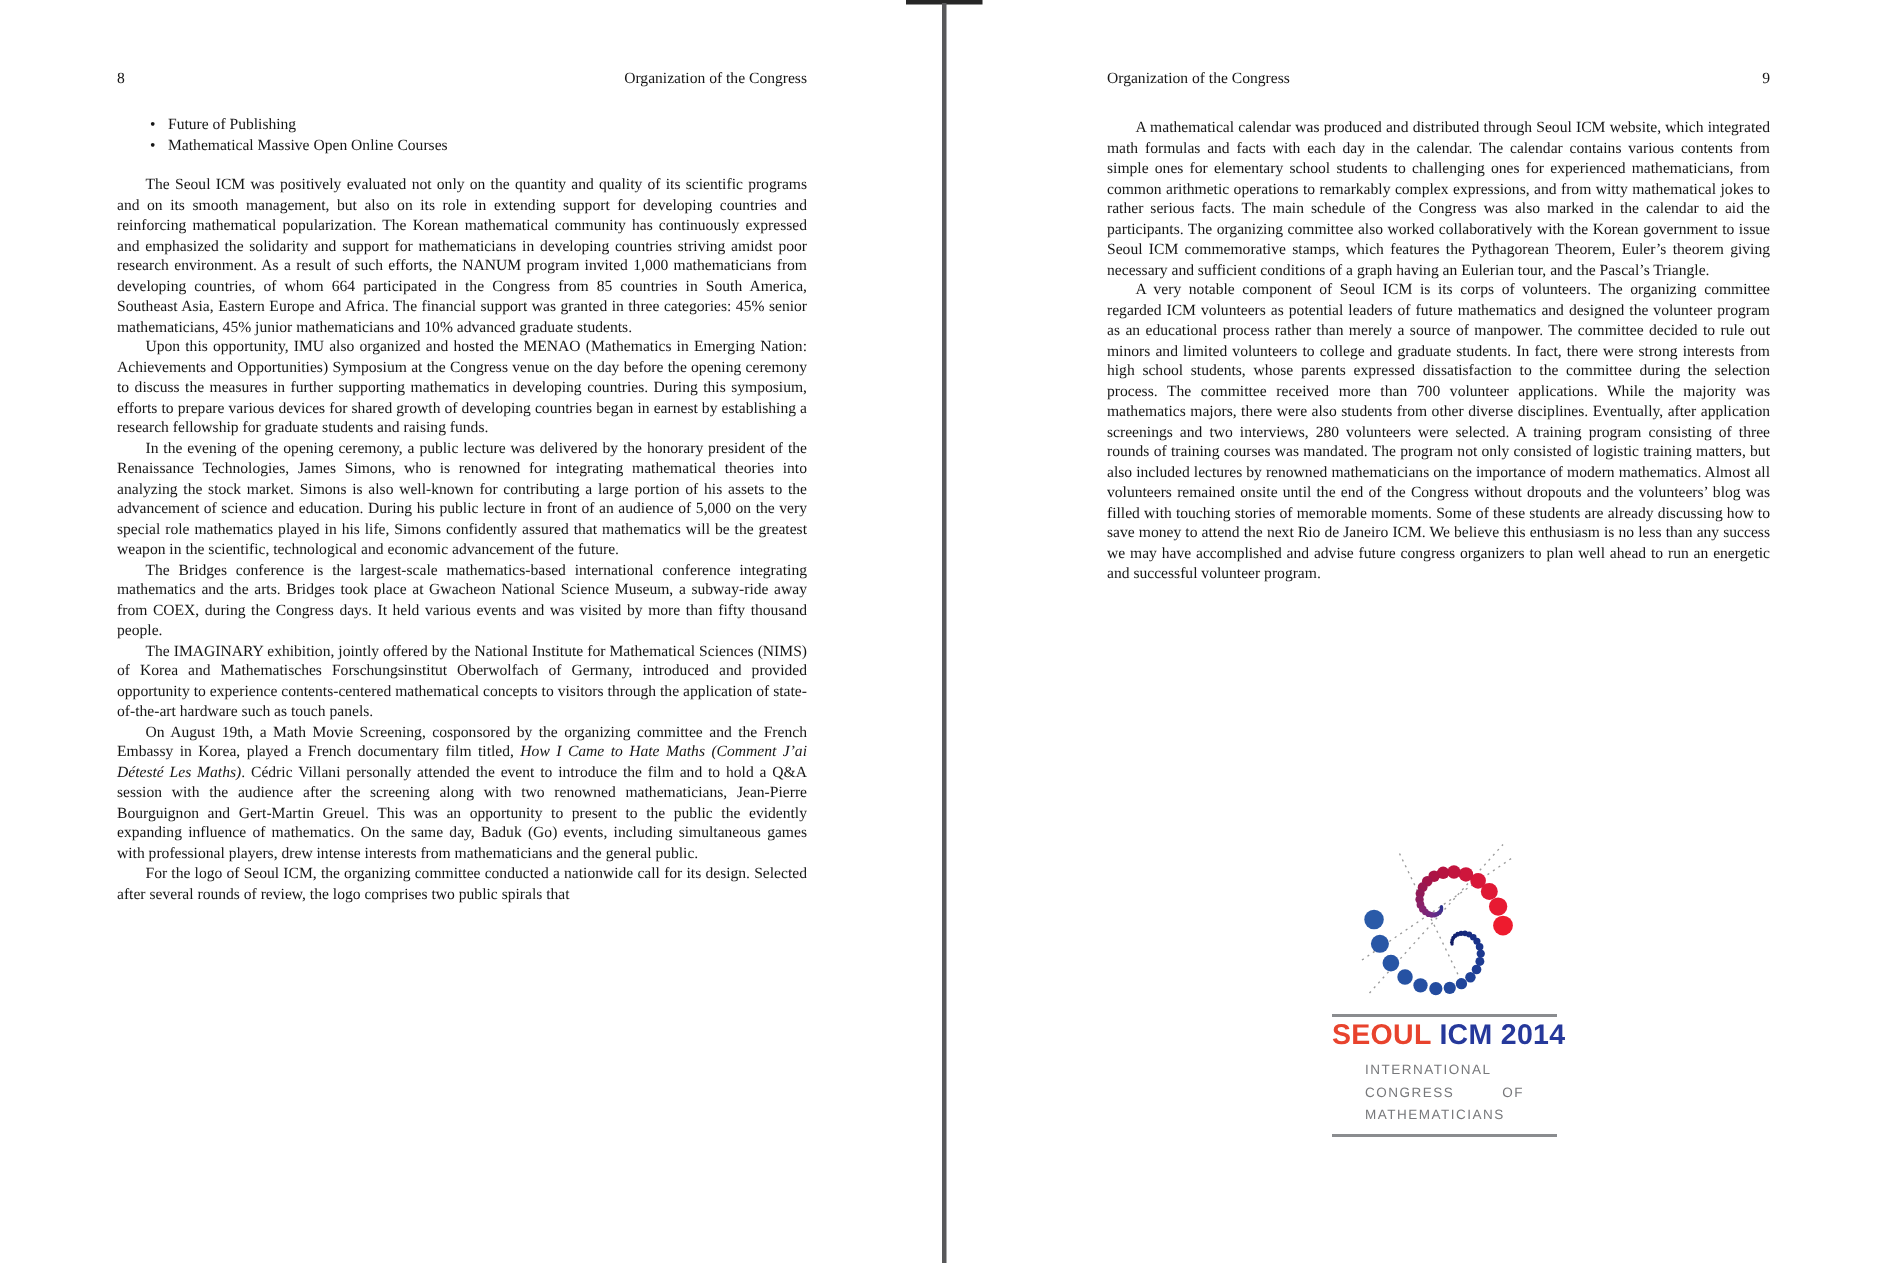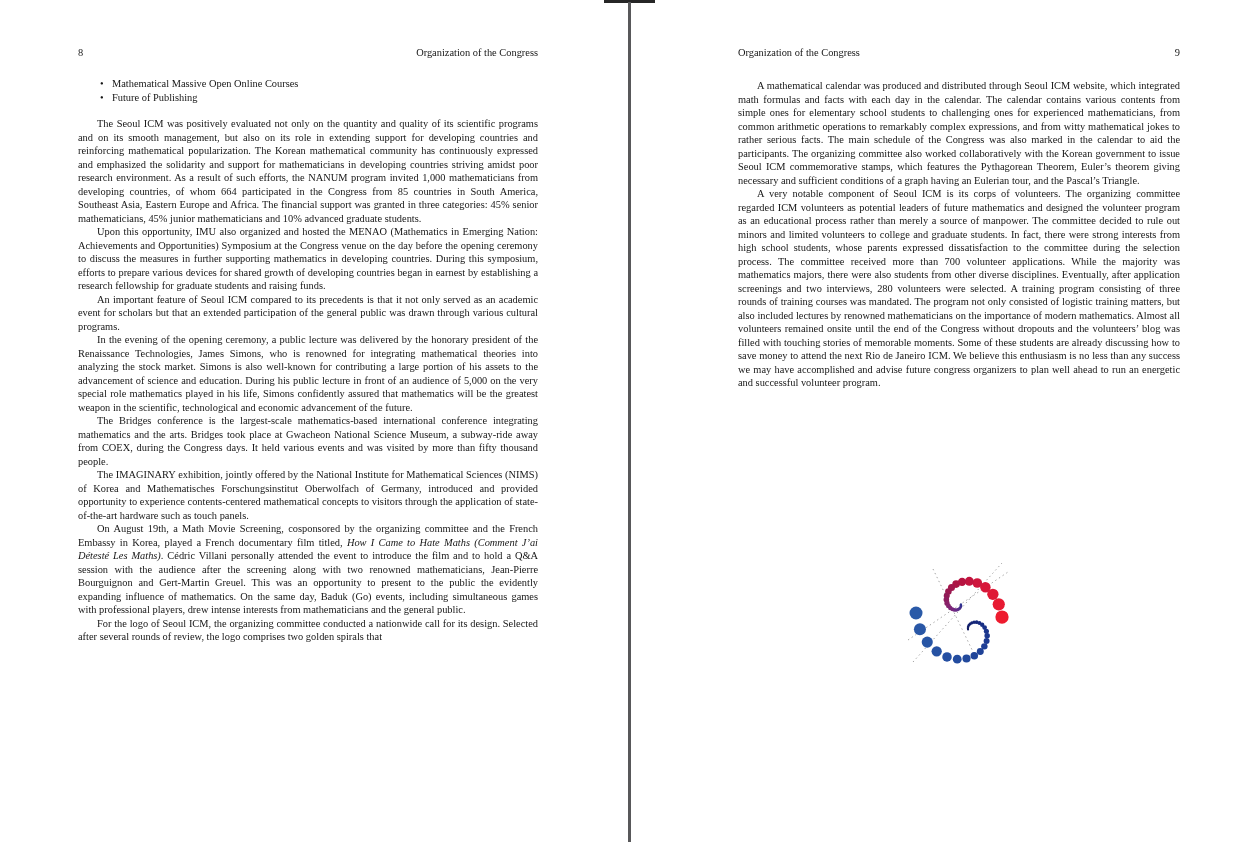--- a/index.html
+++ b/index.html
@@ -68,31 +68,30 @@
 
 <div class="spread">
 
   <div class="running running-left">
     <span>8</span>
     <span>Organization of the Congress</span>
   </div>
 
   <div class="body-block body-left">
     <ul class="bullets">
+      <li>Future of Publishing</li>
       <li>Mathematical Massive Open Online Courses</li>
-      <li>Future of Publishing</li>
     </ul>
     <p>The Seoul ICM was positively evaluated not only on the quantity and quality of its scientific programs and on its smooth management, but also on its role in extending support for developing countries and reinforcing mathematical popularization. The Korean mathematical community has continuously expressed and emphasized the solidarity and support for mathematicians in developing countries striving amidst poor research environment. As a result of such efforts, the NANUM program invited 1,000 mathematicians from developing countries, of whom 664 participated in the Congress from 85 countries in South America, Southeast Asia, Eastern Europe and Africa. The financial support was granted in three categories: 45% senior mathematicians, 45% junior mathematicians and 10% advanced graduate students.</p>
     <p>Upon this opportunity, IMU also organized and hosted the MENAO (Mathematics in Emerging Nation: Achievements and Opportunities) Symposium at the Congress venue on the day before the opening ceremony to discuss the measures in further supporting mathematics in developing countries. During this symposium, efforts to prepare various devices for shared growth of developing countries began in earnest by establishing a research fellowship for graduate students and raising funds.</p>
-    <p>An important feature of Seoul ICM compared to its precedents is that it not only served as an academic event for scholars but that an extended participation of the general public was drawn through various cultural programs.</p>
     <p>In the evening of the opening ceremony, a public lecture was delivered by the honorary president of the Renaissance Technologies, James Simons, who is renowned for integrating mathematical theories into analyzing the stock market. Simons is also well-known for contributing a large portion of his assets to the advancement of science and education. During his public lecture in front of an audience of 5,000 on the very special role mathematics played in his life, Simons confidently assured that mathematics will be the greatest weapon in the scientific, technological and economic advancement of the future.</p>
     <p>The Bridges conference is the largest-scale mathematics-based international conference integrating mathematics and the arts. Bridges took place at Gwacheon National Science Museum, a subway-ride away from COEX, during the Congress days. It held various events and was visited by more than fifty thousand people.</p>
     <p>The IMAGINARY exhibition, jointly offered by the National Institute for Mathematical Sciences (NIMS) of Korea and Mathematisches Forschungsinstitut Oberwolfach of Germany, introduced and provided opportunity to experience contents-centered mathematical concepts to visitors through the application of state-of-the-art hardware such as touch panels.</p>
     <p><span>On August 19th, a Math Movie Screening, cosponsored by the organizing committee and the French Embassy in Korea, played a French documentary film titled, </span><span class="it">How I Came to Hate Maths (Comment J’ai Détesté Les Maths)</span><span>. Cédric Villani personally attended the event to introduce the film and to hold a Q&amp;A session with the audience after the screening along with two renowned mathematicians, Jean-Pierre Bourguignon and Gert-Martin Greuel. This was an opportunity to present to the public the evidently expanding influence of mathematics. On the same day, Baduk (Go) events, including simultaneous games with professional players, drew intense interests from mathematicians and the general public.</span></p>
-    <p>For the logo of Seoul ICM, the organizing committee conducted a nationwide call for its design. Selected after several rounds of review, the logo comprises two golden spirals that</p>
+    <p>For the logo of Seoul ICM, the organizing committee conducted a nationwide call for its design. Selected after several rounds of review, the logo comprises two public spirals that</p>
   </div>
 
   <div class="divider-tick"></div>
   <div class="divider-line"></div>
 
   <div class="running running-right">
     <span>Organization of the Congress</span>
     <span>9</span>
   </div>
 
@@ -148,14 +147,24 @@
       <circle cx="98.66" cy="73.22" r="1.87" fill="rgb(22,41,125)"></circle>
       <circle cx="96.07" cy="73.20" r="1.73" fill="rgb(21,39,121)"></circle>
       <circle cx="93.86" cy="73.82" r="1.60" fill="rgb(20,37,117)"></circle>
       <circle cx="92.12" cy="74.89" r="1.48" fill="rgb(19,34,113)"></circle>
       <circle cx="90.89" cy="76.24" r="1.37" fill="rgb(18,32,109)"></circle>
       <circle cx="90.17" cy="77.69" r="1.26" fill="rgb(18,30,104)"></circle>
       <circle cx="89.91" cy="79.10" r="1.17" fill="rgb(17,28,100)"></circle>
       <circle cx="90.04" cy="80.38" r="1.08" fill="rgb(16,26,96)"></circle>
     </svg>
 
+  <div class="logo-block">
+    <div class="logo-rule"></div>
+    <div class="logo-wordmark"><span id="wm-seoul" style="color: rgb(232, 67, 45);">SEOUL</span> <span id="wm-icm" style="color: rgb(38, 57, 155);">ICM 2014</span></div>
+    <div class="logo-caption">
+      <div>INTERNATIONAL</div>
+      <div>CONGRESS OF</div>
+      <div>MATHEMATICIANS</div>
+    </div>
+    <div class="logo-rule"></div>
+  </div>
 
 </div>
 
 </body></html>

